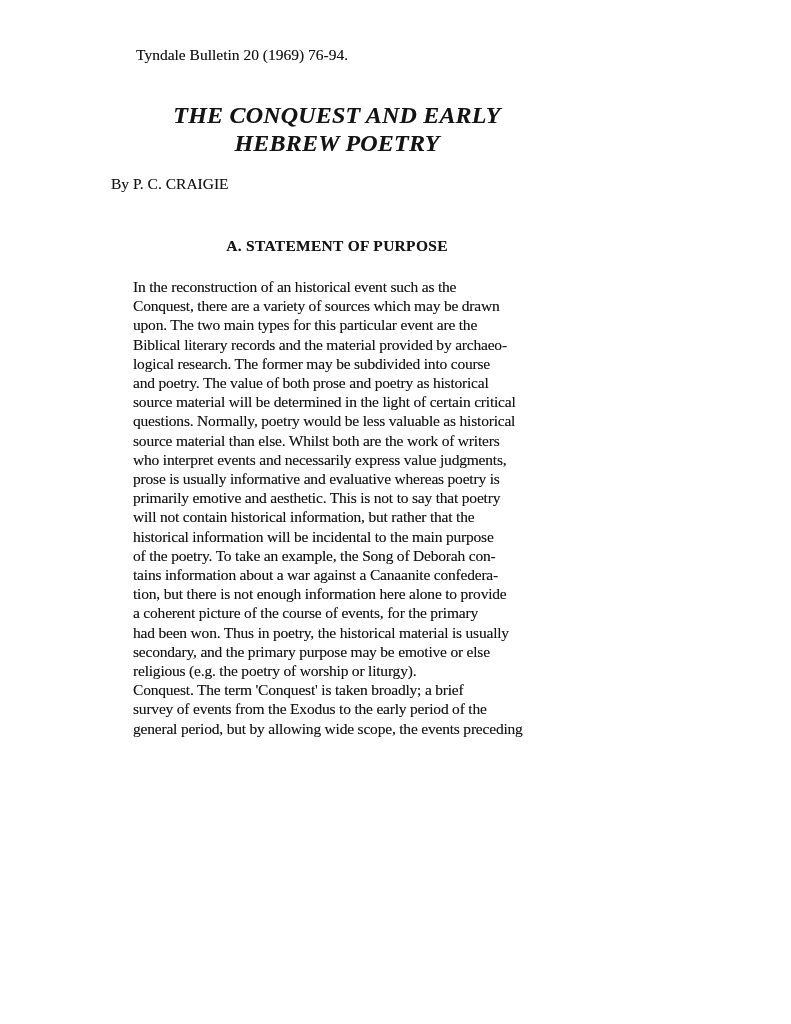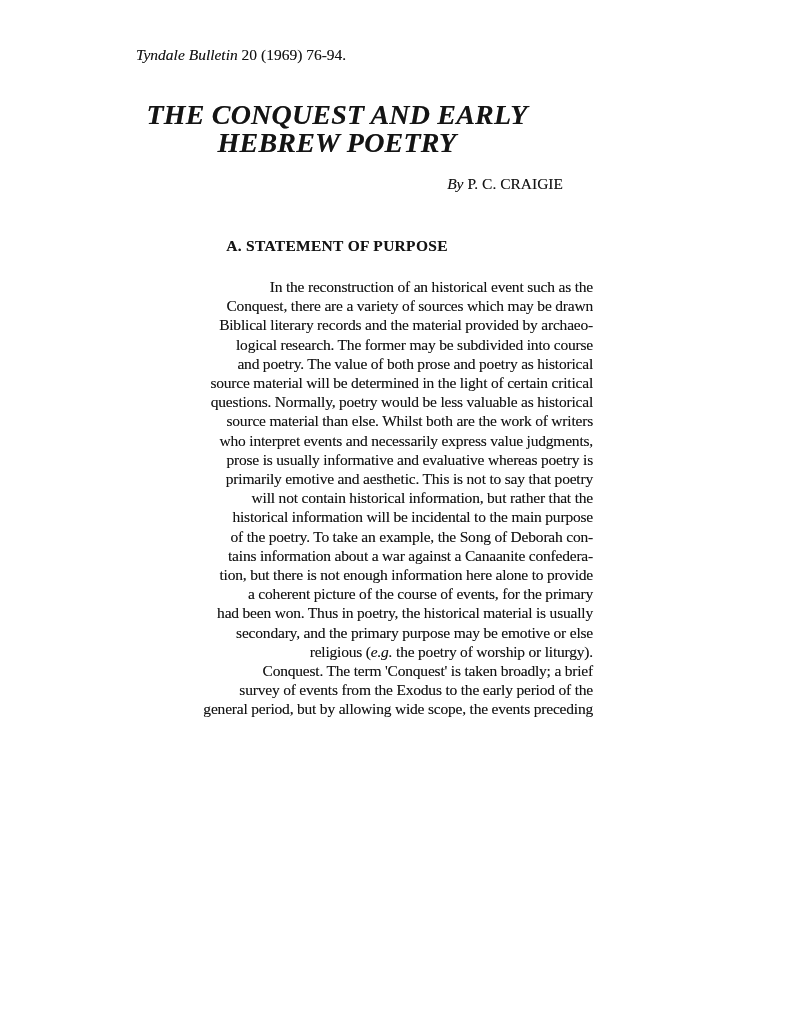--- a/index.html
+++ b/index.html
@@ -23,62 +23,61 @@
     background: var(--paper, #ffffff);
     text-shadow: 0 0 0.5px rgba(20,20,20,0.45);
   }
   .journal-ref {
     position: absolute;
     left: 136px;
     top: 46px;
     font-size: 15.5px;
     white-space: nowrap;
   }
-  .italic { font-style: italic; }
+  .italic { }
   .title {
     position: absolute;
     left: 111px;
     top: 101px;
     width: 452px;
     margin: 0;
     text-align: center;
-    font-size: 28px;
+    font-size: 24px;
     font-weight: bold;
     font-style: italic;
     line-height: 28px;
     letter-spacing: 0.2px;
   }
   .title-line { display: block; }
   .byline {
     position: absolute;
     left: 111px;
     top: 175px;
     width: 452px;
-    text-align: right;
+    text-align: left;
     font-size: 15.5px;
   }
   .section-heading {
     position: absolute;
     left: 111px;
     top: 237px;
     width: 452px;
     text-align: center;
     font-size: 15.5px;
     letter-spacing: 0.3px;
     font-weight: bold;
   }
   .body-text {
     position: absolute;
     left: 133px;
     top: 277px;
     width: 460px;
     font-size: 15.5px;
     line-height: 19.2px;
     letter-spacing: -0.2px;
-    text-align: right;
   }
   .line { white-space: nowrap; }
   .line.indent { text-indent: 51px; }
 </style>
 </head>
 <body>
 
 <div class="page">
 
   <div class="journal-ref"><span class="italic">Tyndale Bulletin</span><span> 20 (1969) 76-94.</span></div>
@@ -88,20 +87,21 @@
     <span class="title-line">HEBREW POETRY</span>
   </h1>
 
   <div class="byline"><span class="italic">By</span><span> P. C. CRAIGIE</span></div>
 
   <div class="section-heading">A. STATEMENT OF PURPOSE</div>
 
   <div class="body-text" id="body-text">
       <div class="line"><span>In the reconstruction of an historical event such as the</span></div>
       <div class="line"><span>Conquest, there are a variety of sources which may be drawn</span></div>
+      <div class="line"><span>upon. The two main types for this particular event are the</span></div>
       <div class="line"><span>Biblical literary records and the material provided by archaeo-</span></div>
       <div class="line"><span>logical research. The former may be subdivided into course</span></div>
       <div class="line"><span>and poetry. The value of both prose and poetry as historical</span></div>
       <div class="line"><span>source material will be determined in the light of certain critical</span></div>
       <div class="line"><span>questions. Normally, poetry would be less valuable as historical</span></div>
       <div class="line"><span>source material than else. Whilst both are the work of writers</span></div>
       <div class="line"><span>who interpret events and necessarily express value judgments,</span></div>
       <div class="line"><span>prose is usually informative and evaluative whereas poetry is</span></div>
       <div class="line"><span>primarily emotive and aesthetic. This is not to say that poetry</span></div>
       <div class="line"><span>will not contain historical information, but rather that the</span></div>

